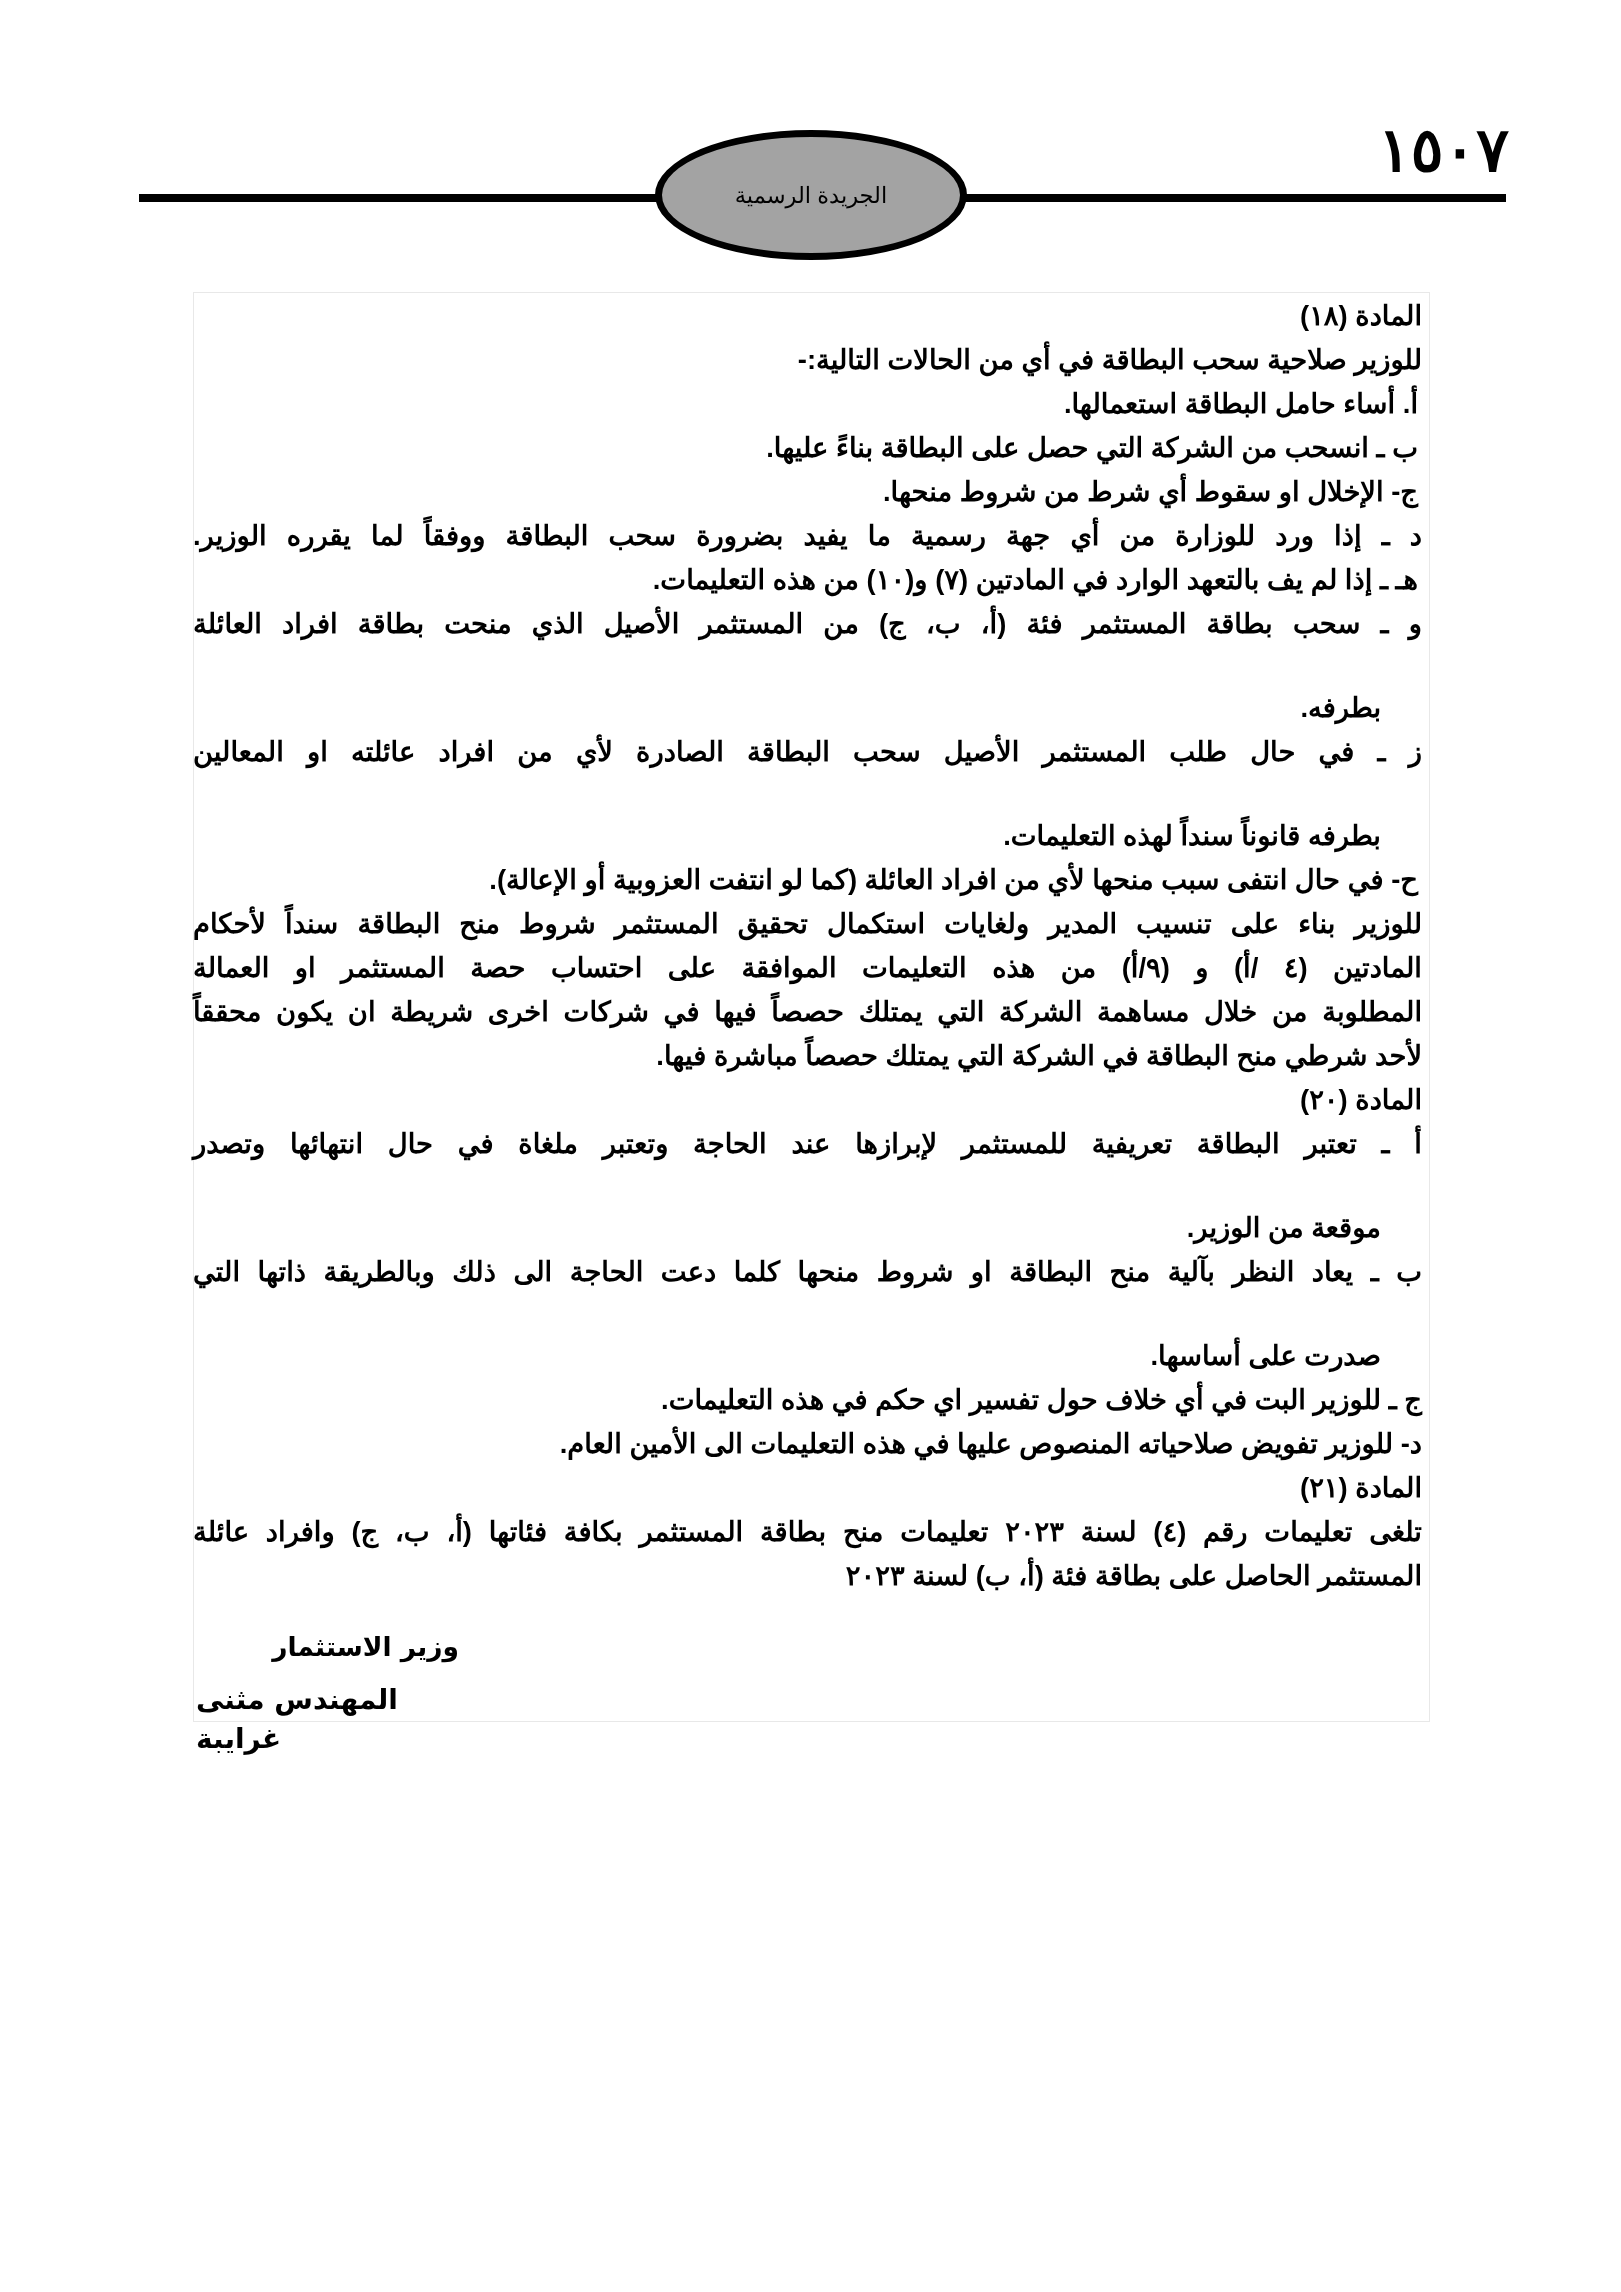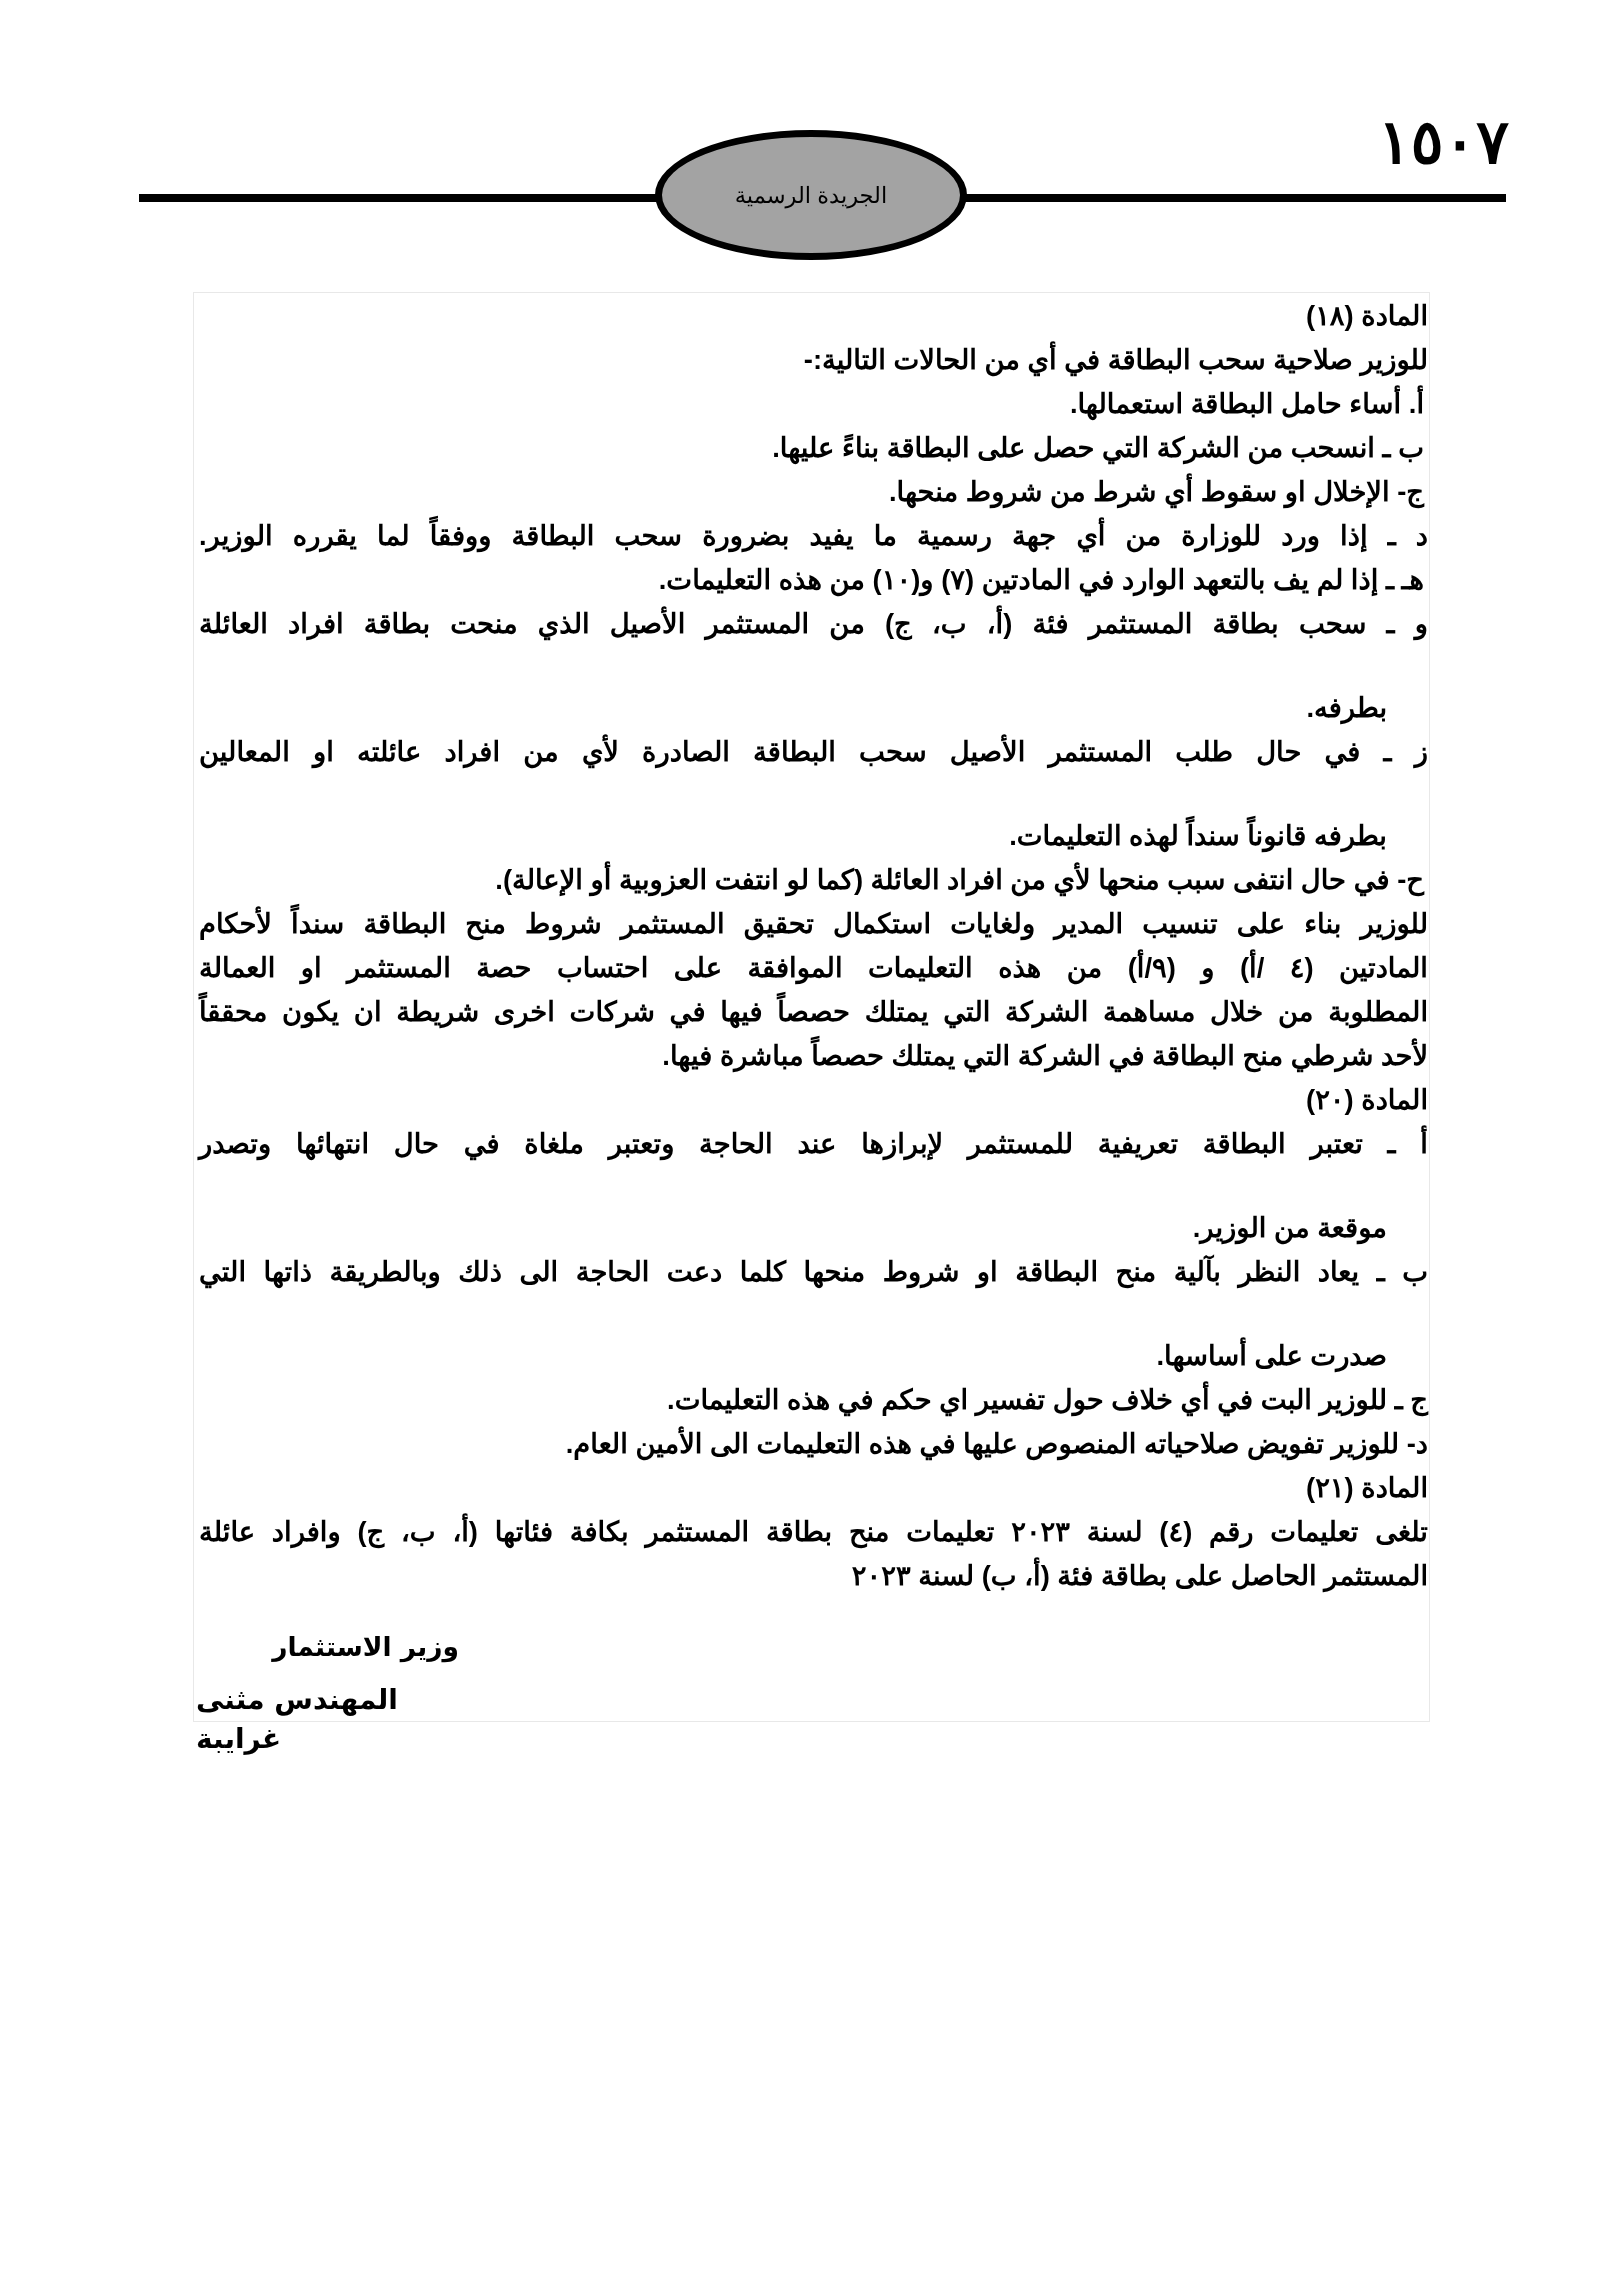--- a/index.html
+++ b/index.html
@@ -37,42 +37,42 @@
     justify-content: center;
   }
   .header-ellipse span {
     font-family: "Liberation Sans", sans-serif;
     font-size: 22.5px;
     direction: rtl;
   }
   .page-number {
     position: absolute;
     left: 1372px;
-    top: 108px;
+    top: 116px;
     width: 137px;
     text-align: right;
     font-family: "Liberation Sans", sans-serif;
     font-weight: bold;
     font-size: 61px;
     line-height: 69px;
     letter-spacing: 5.9px;
     direction: rtl;
   }
   .content-box {
     position: absolute;
     left: 193px;
     top: 292px;
     width: 1237px;
     height: 1430px;
     border: 1px solid #e8e8e8;
     box-sizing: border-box;
   }
   .body-text {
     position: absolute;
-    left: 199px;
+    left: 193px;
     top: 294px;
     width: 1229px;
     direction: rtl;
     text-align: right;
     font-family: "Liberation Sans", sans-serif;
     font-weight: bold;
     font-size: 27.4px;
     line-height: 44px;
   }
   .line {

